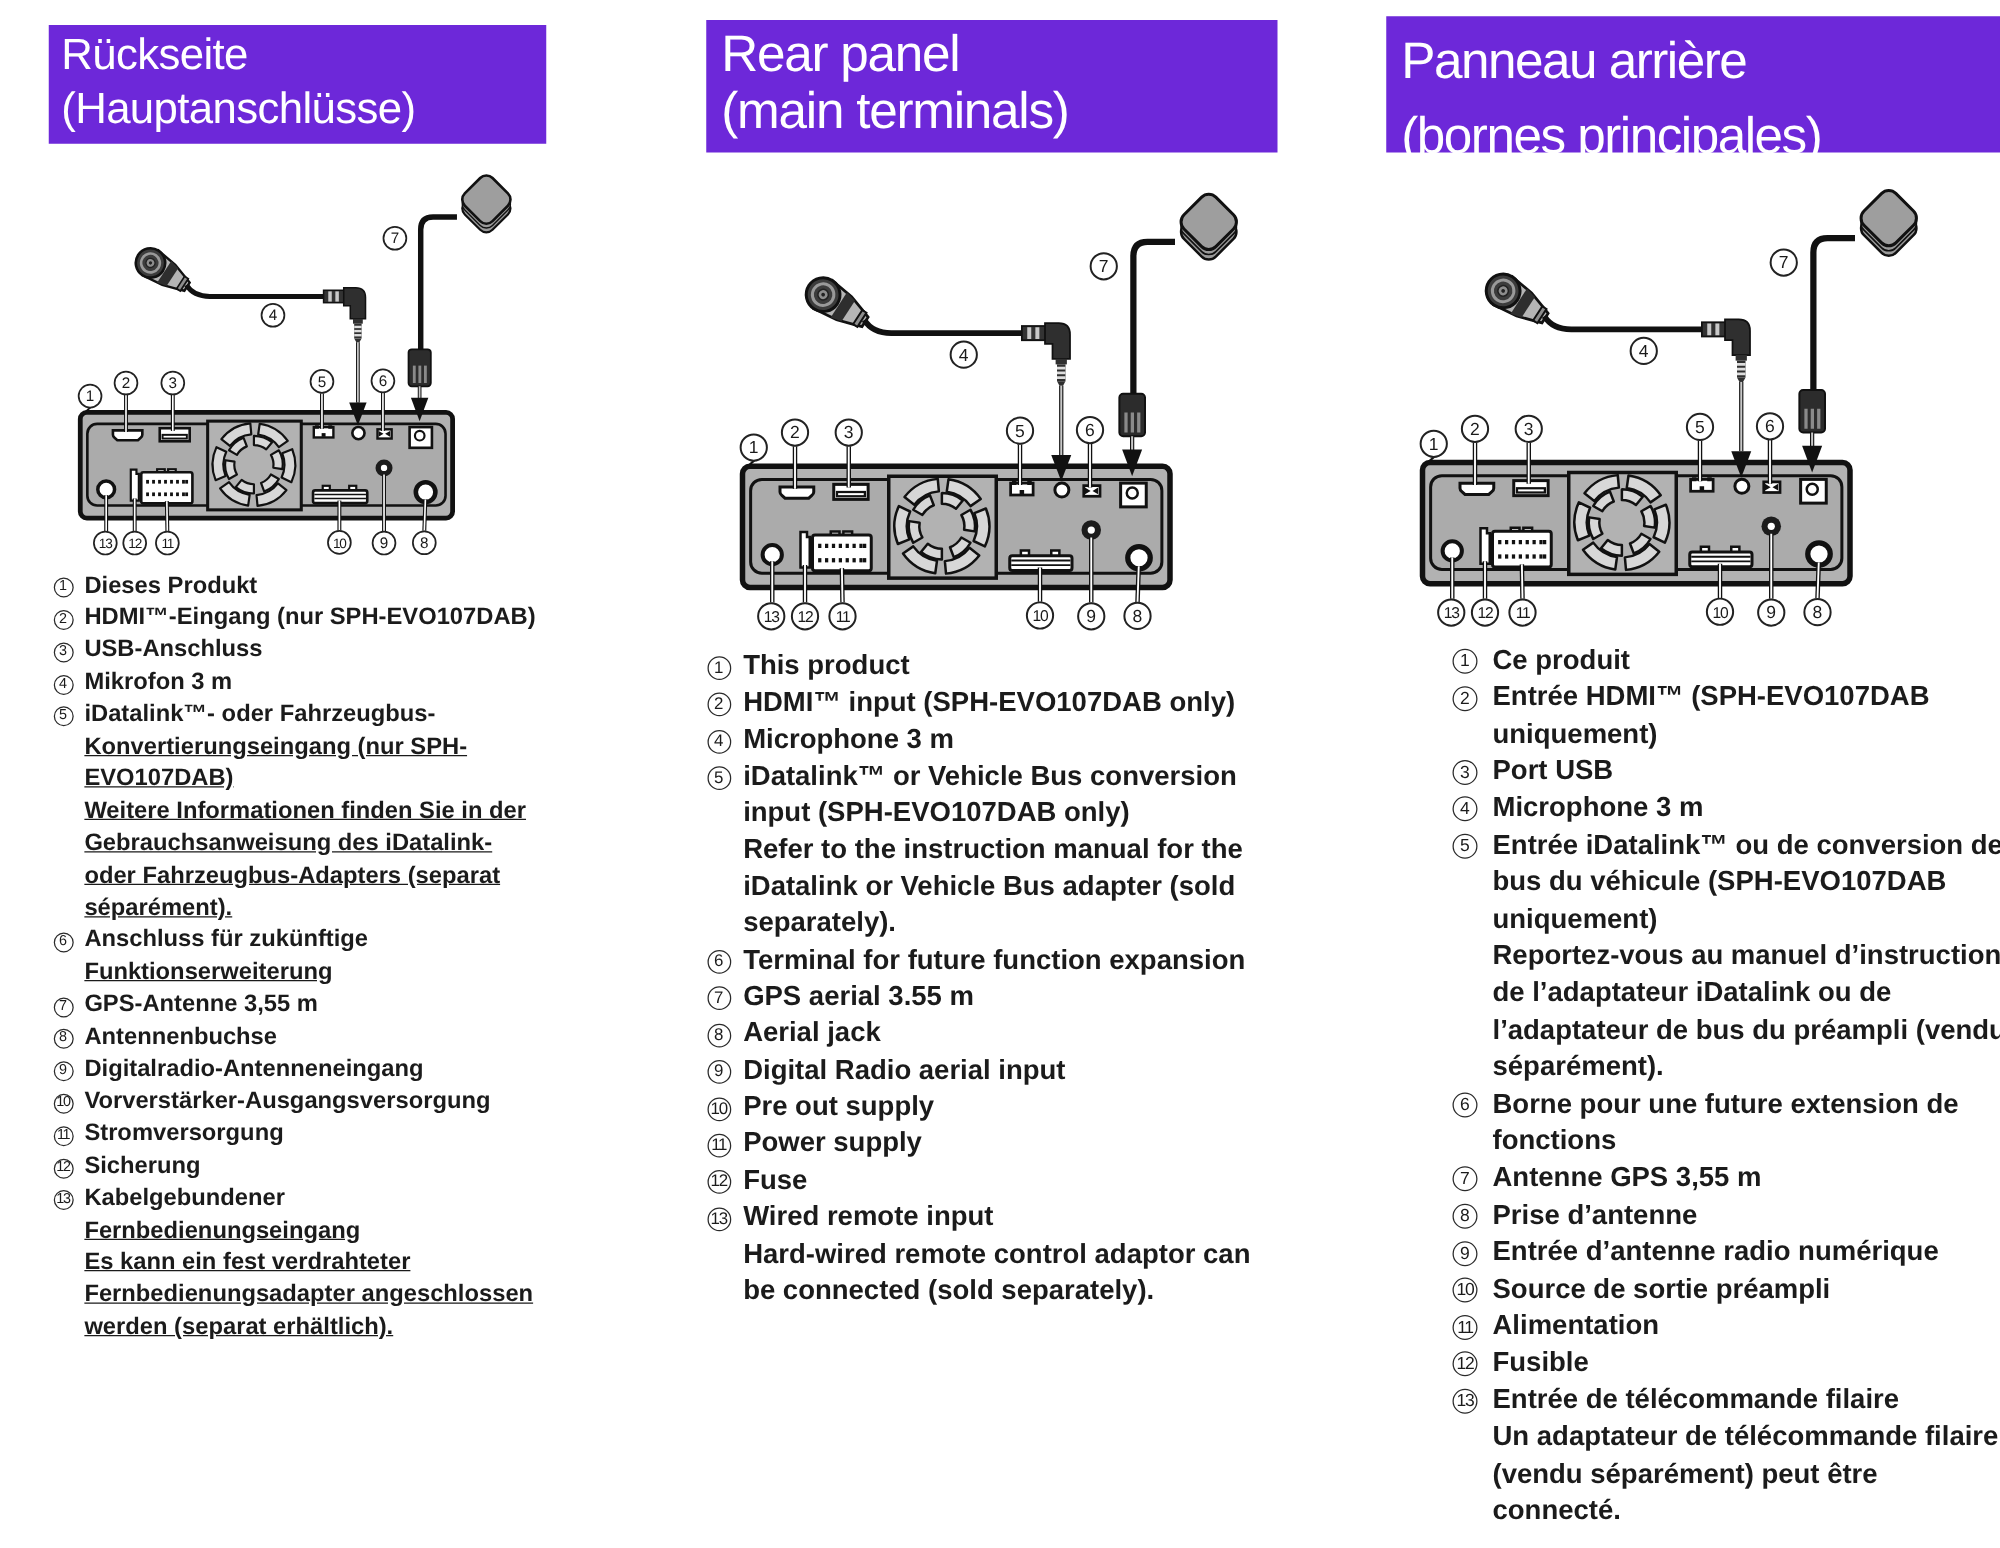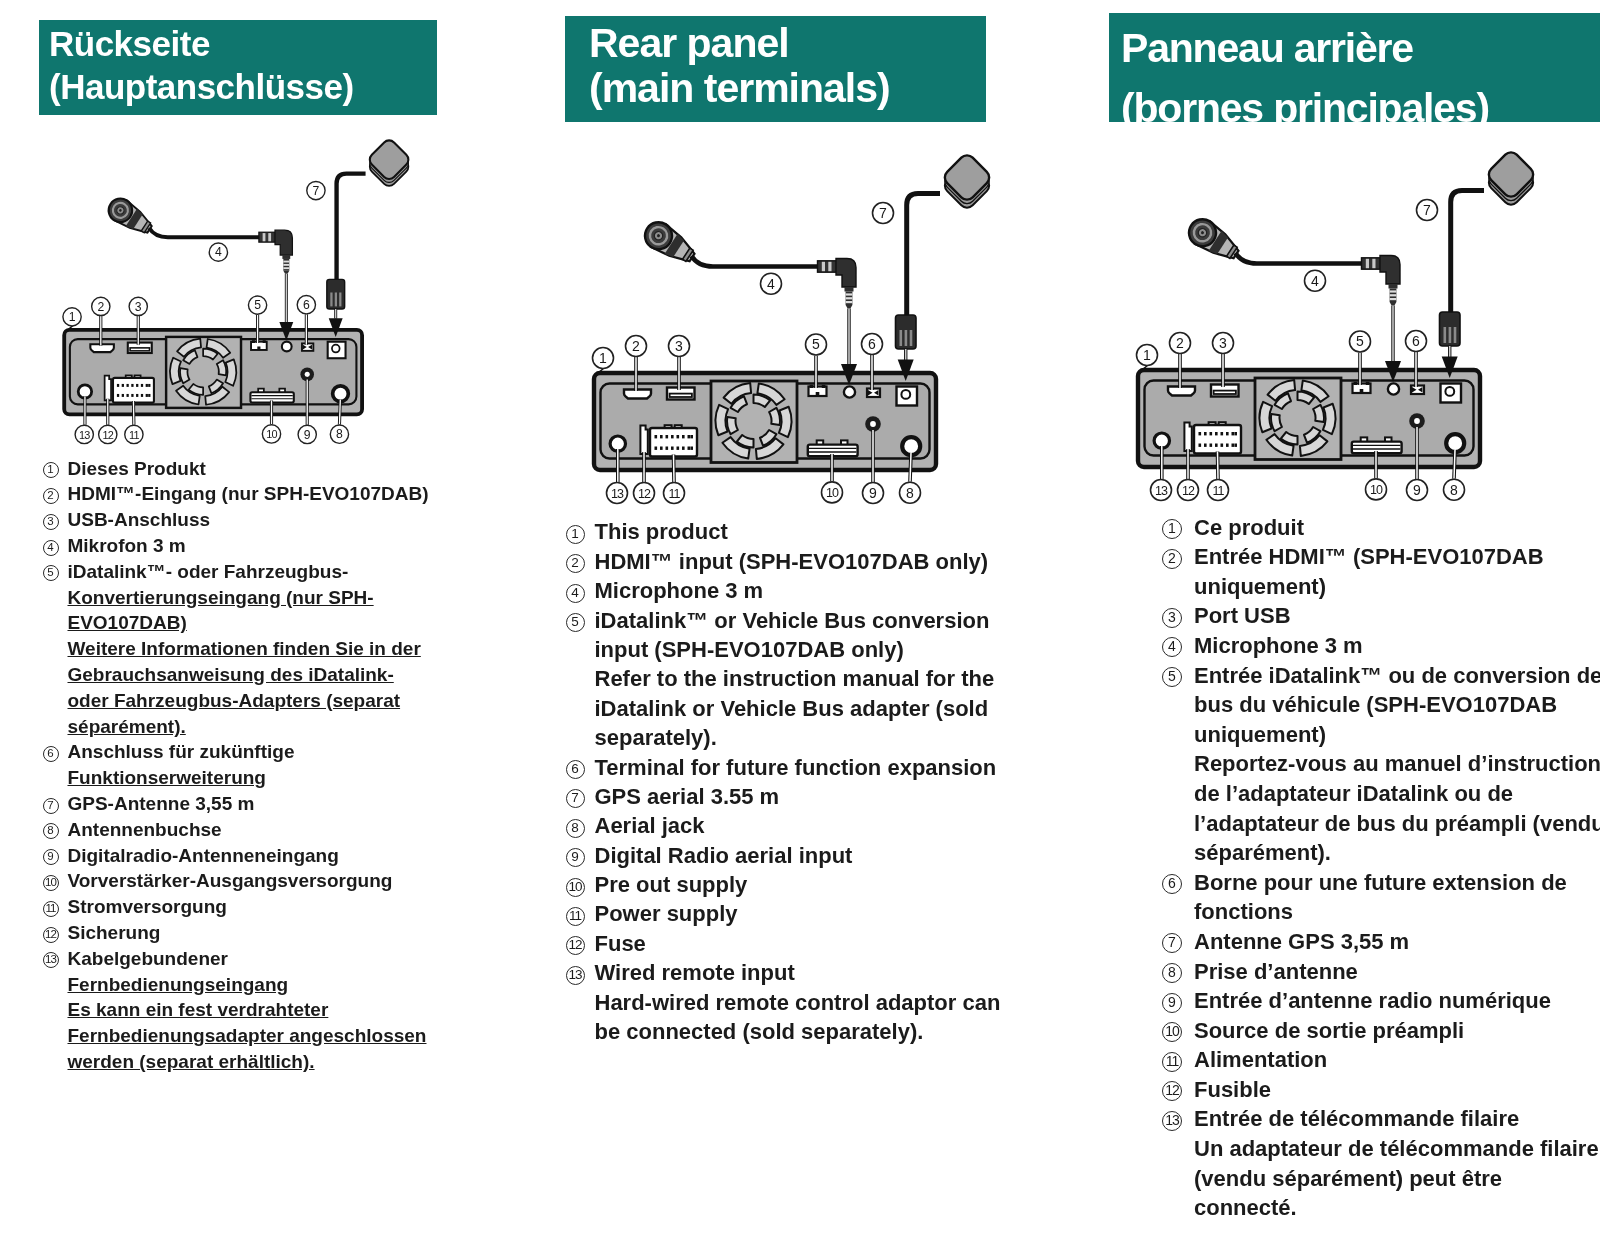--- a/index.html
+++ b/index.html
@@ -1,19 +1,19 @@
 <!DOCTYPE html>
 <html><head><meta charset="utf-8">
 <style>
 html,body { margin:0; padding:0; background:#fff; }
 body { width:1600px; height:1238px; position:relative; overflow:hidden;
   font-family:"Liberation Sans",sans-serif; color:#1b1b1b; }
-.hdr { position:absolute; background:#0f766e; color:#fff; font-weight:bold; }
+.hdr { position:absolute; background:#6d28d9; color:#fff; font-weight:normal; }
 .hdr.de { left:39px; top:20px; width:398px; height:95px; font-size:35px; line-height:43px; padding:2px 0 0 10px; box-sizing:border-box; letter-spacing:-0.5px; }
-.hdr.en { left:565px; top:16px; width:421px; height:106px; font-size:41px; line-height:45px; padding:5px 0 0 24px; box-sizing:border-box; letter-spacing:-1px; }
+.hdr.en { left:565px; top:16px; width:457px; height:106px; font-size:41px; line-height:45px; padding:5px 0 0 12px; box-sizing:border-box; letter-spacing:-1px; }
 .hdr.fr { left:1109px; top:13px; width:512px; height:109px; font-size:41px; line-height:60px; padding:5px 0 0 12px; box-sizing:border-box; letter-spacing:-1.2px; }
 .diag { position:absolute; overflow:visible; }
 .list { position:absolute; font-weight:bold; }
 .ln { white-space:nowrap; }
 .n { display:inline-block; box-sizing:border-box; border:1.4px solid #2a2a2a; border-radius:50%; text-align:center; font-weight:normal; }
 .list.de { left:42.5px; top:455.7px; font-size:19px; }
 .list.de .ln { height:25.8px; line-height:25.8px; }
 .list.de .ln.cont { padding-left:25px;text-decoration:underline; }
 .list.de .n { width:16px; height:16px; font-size:11.5px; line-height:13.5px; margin-right:9px; vertical-align:1.5px; }
 .list.en { left:565.5px; top:517.4px; font-size:22px; }

